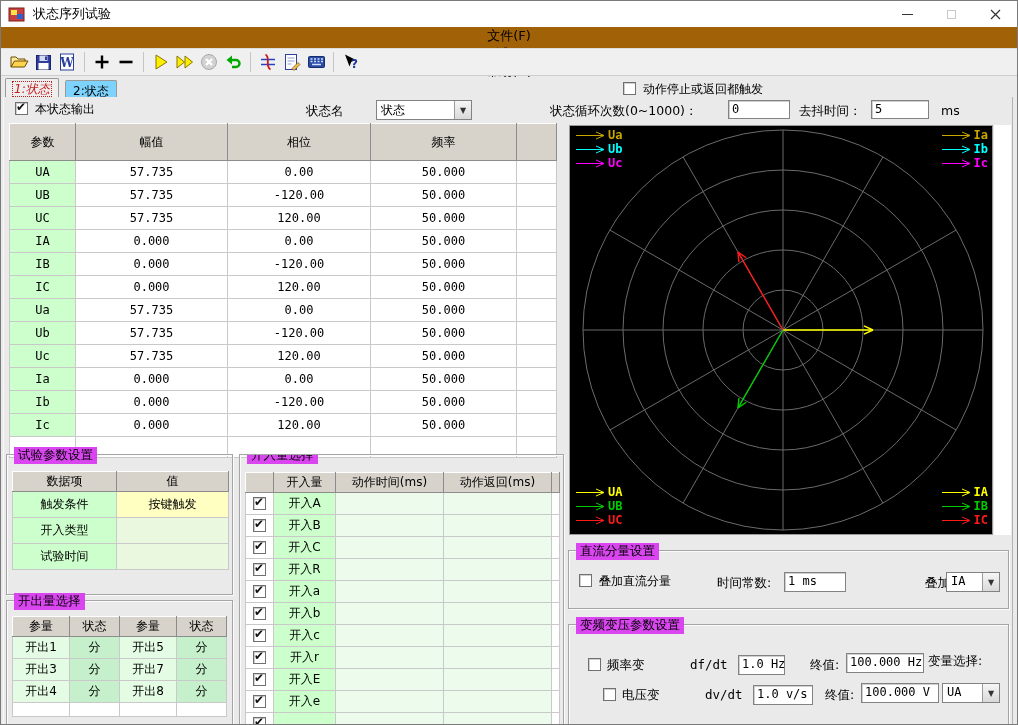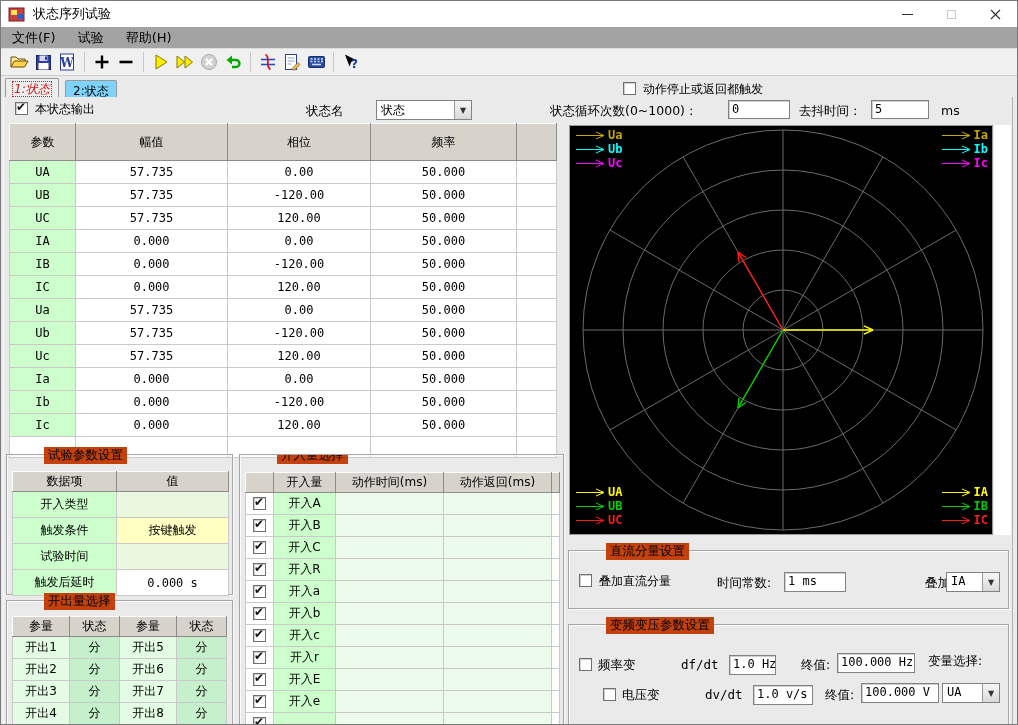--- a/index.html
+++ b/index.html
@@ -9,21 +9,21 @@
   
   .titlebar { position:absolute; left:0; top:0; right:0; height:26px; background:#fff; display:flex; align-items:center; }
   .appicon { margin-left:7px; width:17px; height:17px; }
   .title { margin-left:8px; font-size:13px; }
   .wincontrols { margin-left:auto; display:flex; height:100%; }
   .winbtn { width:44px; height:100%; display:flex; align-items:center; justify-content:center; }
   .min-glyph { width:11px; height:1px; background:#333; }
   .max-glyph { width:9px; height:9px; border:1px solid #c9c9c9; }
 
   
-  .menubar { position:absolute; left:0; top:26px; right:0; height:21px; background:#a3a3a3; display:flex; align-items:center; font-size:13px; }
+  .menubar { position:absolute; left:0; top:26px; right:0; height:21px; background:#a16207; display:flex; align-items:center; font-size:13px;flex-direction:column; }
   .menu-item { padding:0 11px; }
 
   
   .toolbar { position:absolute; left:0; top:47px; right:0; height:28px; background:#f0f0f0; border-top:1px solid #dedede; border-bottom:1px solid #cdcdcd; display:flex; align-items:center; padding-left:6px; }
   .tbtn { width:24px; height:22px; display:flex; align-items:center; justify-content:center; }
   .tsep { width:1px; height:20px; background:#c6c6c6; margin:0 5px; }
 
   
   .work { position:absolute; left:0; top:76px; right:0; bottom:0; background:#eaeaea; }
   .vline-right { position:absolute; top:20px; bottom:0; left:1011px; width:1px; background:#b2b2b2; }
@@ -40,21 +40,21 @@
   .cb .tick { position:absolute; left:0px; top:-3px; font-size:12px; font-weight:bold; color:#111; }
   .cblabel { margin-left:7px; }
   .tbox { position:absolute; background:#fff; border:1px solid #828282; box-shadow:inset 1px 1px 0 #cfcfcf; padding:1px 3px; font-family:"DejaVu Sans Mono","Liberation Mono",monospace; font-size:12px; white-space:nowrap; overflow:hidden; }
   .combo { position:absolute; background:#fff; border:1px solid #828282; display:flex; }
   .combo .cval { flex:1; padding:1px 4px; font-family:"DejaVu Sans Mono","Liberation Mono",monospace; font-size:12px; overflow:hidden; }
   .combo .cbtn { width:17px; background:linear-gradient(#f6f6f6,#d9d9d9); border-left:1px solid #9a9a9a; display:flex; align-items:center; justify-content:center; font-size:8px; color:#333; }
   .lbl { position:absolute; font-size:12.5px; white-space:nowrap; }
 
   
   .grp { position:absolute; border:1px solid #a5a5a5; box-shadow:inset 1px 1px 0 #fbfbfb, 1px 1px 0 #fbfbfb; }
-  .gtitle { position:absolute; top:-8px; left:7px; background:#c2410c; padding:0 4px; font-size:12.5px; white-space:nowrap;margin-left:30px; }
+  .gtitle { position:absolute; top:-8px; left:7px; background:#d946ef; padding:0 4px; font-size:12.5px; white-space:nowrap; }
 
   
   table.grid { border-collapse:collapse; table-layout:fixed; background:#fff; border:1px solid #8d8d8d; position:absolute; }
   .grid th { background:#d7d3cb; border:1px solid; border-color:#fff #8c8c8c #8c8c8c #fff; font-weight:normal; font-size:12px; padding:0; overflow:hidden; white-space:nowrap; }
   .grid td { border:1px solid #c9c9c9; text-align:center; font-size:12px; padding:0; overflow:hidden; white-space:nowrap; }
   .num { font-family:"DejaVu Sans Mono","Liberation Mono",monospace; }
   .c-green { background:#ccffcc; }
   .c-pgreen { background:#edfbed; }
   .c-stat { background:#c6f0cb; }
   .c-pitem { background:#e4fbe4; }
@@ -464,34 +464,30 @@
           </colgroup>
         <thead>
           <tr>
             <th style="height:20px;">数据项</th>
             <th>值</th>
           </tr>
         </thead>
         <tbody id="test-params-body">
 
         <tr>
+            <td class="c-green" style="height:26px;">触发条件</td>
+            <td class="vcell num" style="background: rgb(255, 255, 194);">按键触发</td>
+          </tr>
+            <tr>
             <td class="c-green" style="height:26px;">开入类型</td>
             <td class="vcell num" style="background: rgb(234, 248, 223);"></td>
           </tr>
             <tr>
-            <td class="c-green" style="height:26px;">触发条件</td>
-            <td class="vcell num" style="background: rgb(255, 255, 194);">按键触发</td>
-          </tr>
-            <tr>
             <td class="c-green" style="height:26px;">试验时间</td>
             <td class="vcell num" style="background: rgb(234, 248, 223);"></td>
-          </tr>
-            <tr>
-            <td class="c-green" style="height:26px;">触发后延时</td>
-            <td class="vcell num" style="background: rgb(255, 255, 255);">0.000 s</td>
           </tr>
           </tbody>
       </table>
     </div>
 
     <div class="grp" style="left:5px;top:523px;width:227px;height:202px;border-bottom:none;">
       <span class="gtitle">开出量选择</span>
       <table class="grid" style="left:5px;top:15px;width:215px;">
         <colgroup>
             <col style="width:57px">
@@ -506,26 +502,20 @@
             <th>参量</th>
             <th>状态</th>
           </tr>
         </thead>
         <tbody>
 
         <tr>
             <td class="c-pitem" style="height:22px;">开出1</td>
             <td class="c-stat">分</td>
             <td class="c-pitem">开出5</td>
-            <td class="c-stat">分</td>
-          </tr>
-            <tr>
-            <td class="c-pitem" style="height:22px;">开出2</td>
-            <td class="c-stat">分</td>
-            <td class="c-pitem">开出6</td>
             <td class="c-stat">分</td>
           </tr>
             <tr>
             <td class="c-pitem" style="height:22px;">开出3</td>
             <td class="c-stat">分</td>
             <td class="c-pitem">开出7</td>
             <td class="c-stat">分</td>
           </tr>
             <tr>
             <td class="c-pitem" style="height:22px;">开出4</td>
@@ -658,21 +648,21 @@
       <div class="combo" style="left:377px;top:21px;width:54px;height:20px;">
         <span class="cval">IA</span>
         <span class="cbtn">▼</span>
       </div>
     </div>
 
     <div class="grp" style="left:567px;top:547px;width:441px;height:178px;border-bottom:none;">
       <span class="gtitle">变频变压参数设置</span>
       <div style="position:absolute;left:0;top:30px;right:0;display:flex;flex-direction:column;gap:10px;">
 
-      <div style="position:relative;height:20px;">
+      <div style="position:relative;height:20px;margin-left:9px;">
           <span style="position:absolute;left:10px;top:3px;"><span class="cb"></span></span>
           <span class="lbl" style="left:29px;top:2px;">频率变</span>
           <span class="lbl num" style="left:112px;top:2px;">df/dt</span>
           <span class="tbox" style="left:160px;top:0;width:47px;height:20px;">1.0 Hz/s</span>
           <span class="lbl" style="left:232px;top:2px;">终值:</span>
           <span class="tbox" style="left:268px;top:-2px;width:78px;height:20px;">100.000 Hz</span>
         </div>
           <div style="position:relative;height:20px;margin-left:24px;">
           <span style="position:absolute;left:10px;top:3px;"><span class="cb"></span></span>
           <span class="lbl" style="left:29px;top:2px;">电压变</span>

